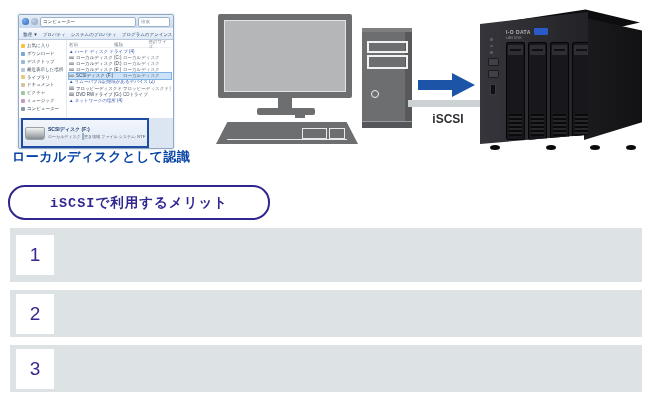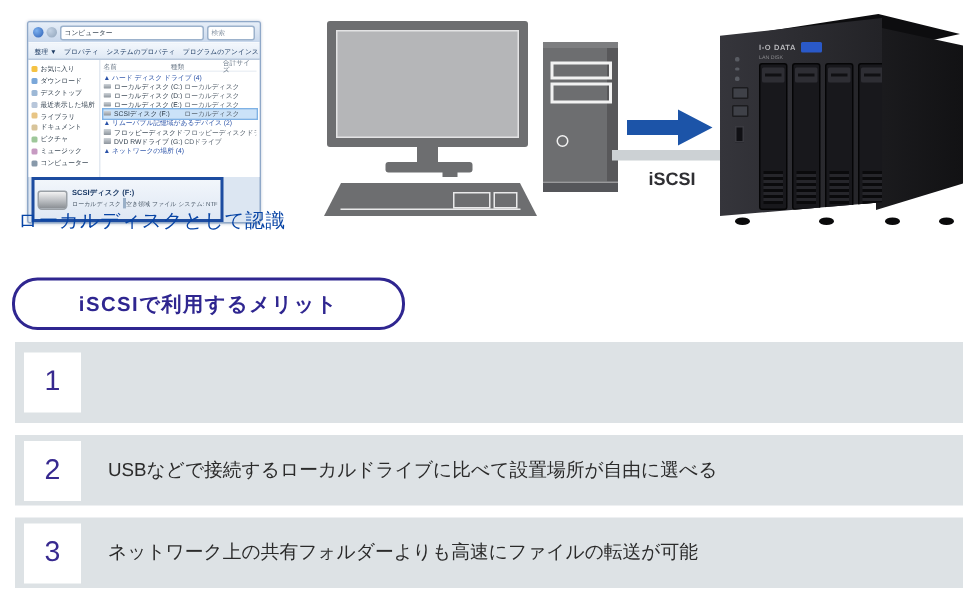--- a/index.html
+++ b/index.html
@@ -50,21 +50,21 @@
               border:2px solid #1d4ca0;background:linear-gradient(#f2f6fb,#dfe8f4);
               display:flex;align-items:center;gap:3px;padding:1px 2px;box-sizing:border-box;}
   .disk-art{width:18px;height:11px;background:linear-gradient(#f2f2f2,#b9bcc0 55%,#888d92);
             border:1px solid #9aa0a6;border-radius:2px 2px 3px 3px;flex:0 0 auto;}
   .detail-text{line-height:1.5;overflow:hidden;white-space:nowrap;}
   .detail-name{color:#1b3a66;font-weight:bold;font-size:5px;}
   .cap-bar{width:34px;height:3px;border:1px solid #9ab0c8;background:#fff;margin:1px 0;}
   .cap-fill{width:62%;height:100%;background:linear-gradient(#9fc5ef,#3f79c9);}
   .detail-sub{color:#4a5868;font-size:4px;}
 
-  .caption{position:absolute;left:12px;top:138px;font-size:13px;font-weight:normal;color:#0744a5;
+  .caption{position:absolute;left:12px;top:148px;font-size:13px;font-weight:bold;color:#0744a5;
            letter-spacing:0.5px;white-space:nowrap;}
 
   
   .monitor{position:absolute;left:218px;top:14px;width:134px;height:84px;background:#6d6e70;
            border-radius:2px;padding:6px;box-sizing:border-box;}
   .screen{width:100%;height:100%;background:#b5b6b8;border:1px solid #e3e3e4;box-sizing:border-box;}
   .stand-neck{position:absolute;left:278px;top:98px;width:14px;height:10px;background:#6d6e70;}
   .stand-base{position:absolute;left:257px;top:108px;width:58px;height:7px;background:#6d6e70;border-radius:2px;}
   .stand-btn{position:absolute;left:295px;top:112px;width:10px;height:6px;background:#6d6e70;}
   .keyboard{position:absolute;left:216px;top:122px;width:142px;height:22px;background:#6d6e70;
@@ -109,21 +109,21 @@
   .ctrl{position:absolute;left:8px;top:22px;width:14px;height:110px;}
   .led{width:2.5px;height:2.5px;background:#585b62;border-radius:50%;margin:4px 0 0 2px;}
   .nas-btn{width:9px;height:6px;background:#3f4148;border:1px solid #1c1c1f;border-radius:1px;margin:4px 0 0 0;}
   .usb{width:4px;height:9px;background:#101014;border:1px solid #3a3a40;margin:6px 0 0 2px;}
   .foot{position:absolute;bottom:2px;width:10px;height:5px;background:#0a0a0b;border-radius:50%;}
   .foot1{left:12px;}.foot2{left:68px;}.foot3{left:112px;}.foot4{left:148px;}
 
   
   .merit-pill{position:absolute;left:8px;top:185px;width:258px;height:31px;border:2px solid #2f2690;
               border-radius:17px;background:#fff;display:flex;align-items:center;justify-content:center;
-              font-size:13.5px;font-weight:bold;color:#2f2690;letter-spacing:1px;white-space:nowrap;}
+              font-size:13.5px;font-weight:bold;color:#2f2690;letter-spacing:1px;white-space:nowrap;font-family:Liberation Mono, monospace;}
   .merit-list{position:absolute;left:10px;top:228px;width:632px;}
   .band{display:flex;align-items:center;background:#dde2e5;margin-bottom:8px;}
   .band-1{height:54px;}
   .band-2,.band-3{height:47px;}
   .num-tile{width:38px;height:40px;background:#fff;margin-left:6px;flex:0 0 auto;
             display:flex;align-items:center;justify-content:center;
             font-size:19px;color:#37298f;font-family:"Liberation Sans","DejaVu Sans",sans-serif;}
   .band-text{margin-left:18px;margin-right:14px;font-size:12.5px;font-weight:500;color:#2b2b2b;line-height:1.55;}
 </style>
 </head>
@@ -312,21 +312,19 @@
   </div>
 
   <div class="merit-pill">iSCSIで利用するメリット</div>
 
   <div class="merit-list">
     <div class="band band-1">
       <div class="num-tile">1</div>
     </div>
     <div class="band band-2">
       <div class="num-tile">2</div>
-      <div class="band-text">USBなどで接続するローカルドライブに比べて設置場所が自由に選べる</div>
     </div>
     <div class="band band-3">
       <div class="num-tile">3</div>
-      <div class="band-text">ネットワーク上の共有フォルダーよりも高速にファイルの転送が可能</div>
     </div>
   </div>
 
 </div>
 
 </body></html>

